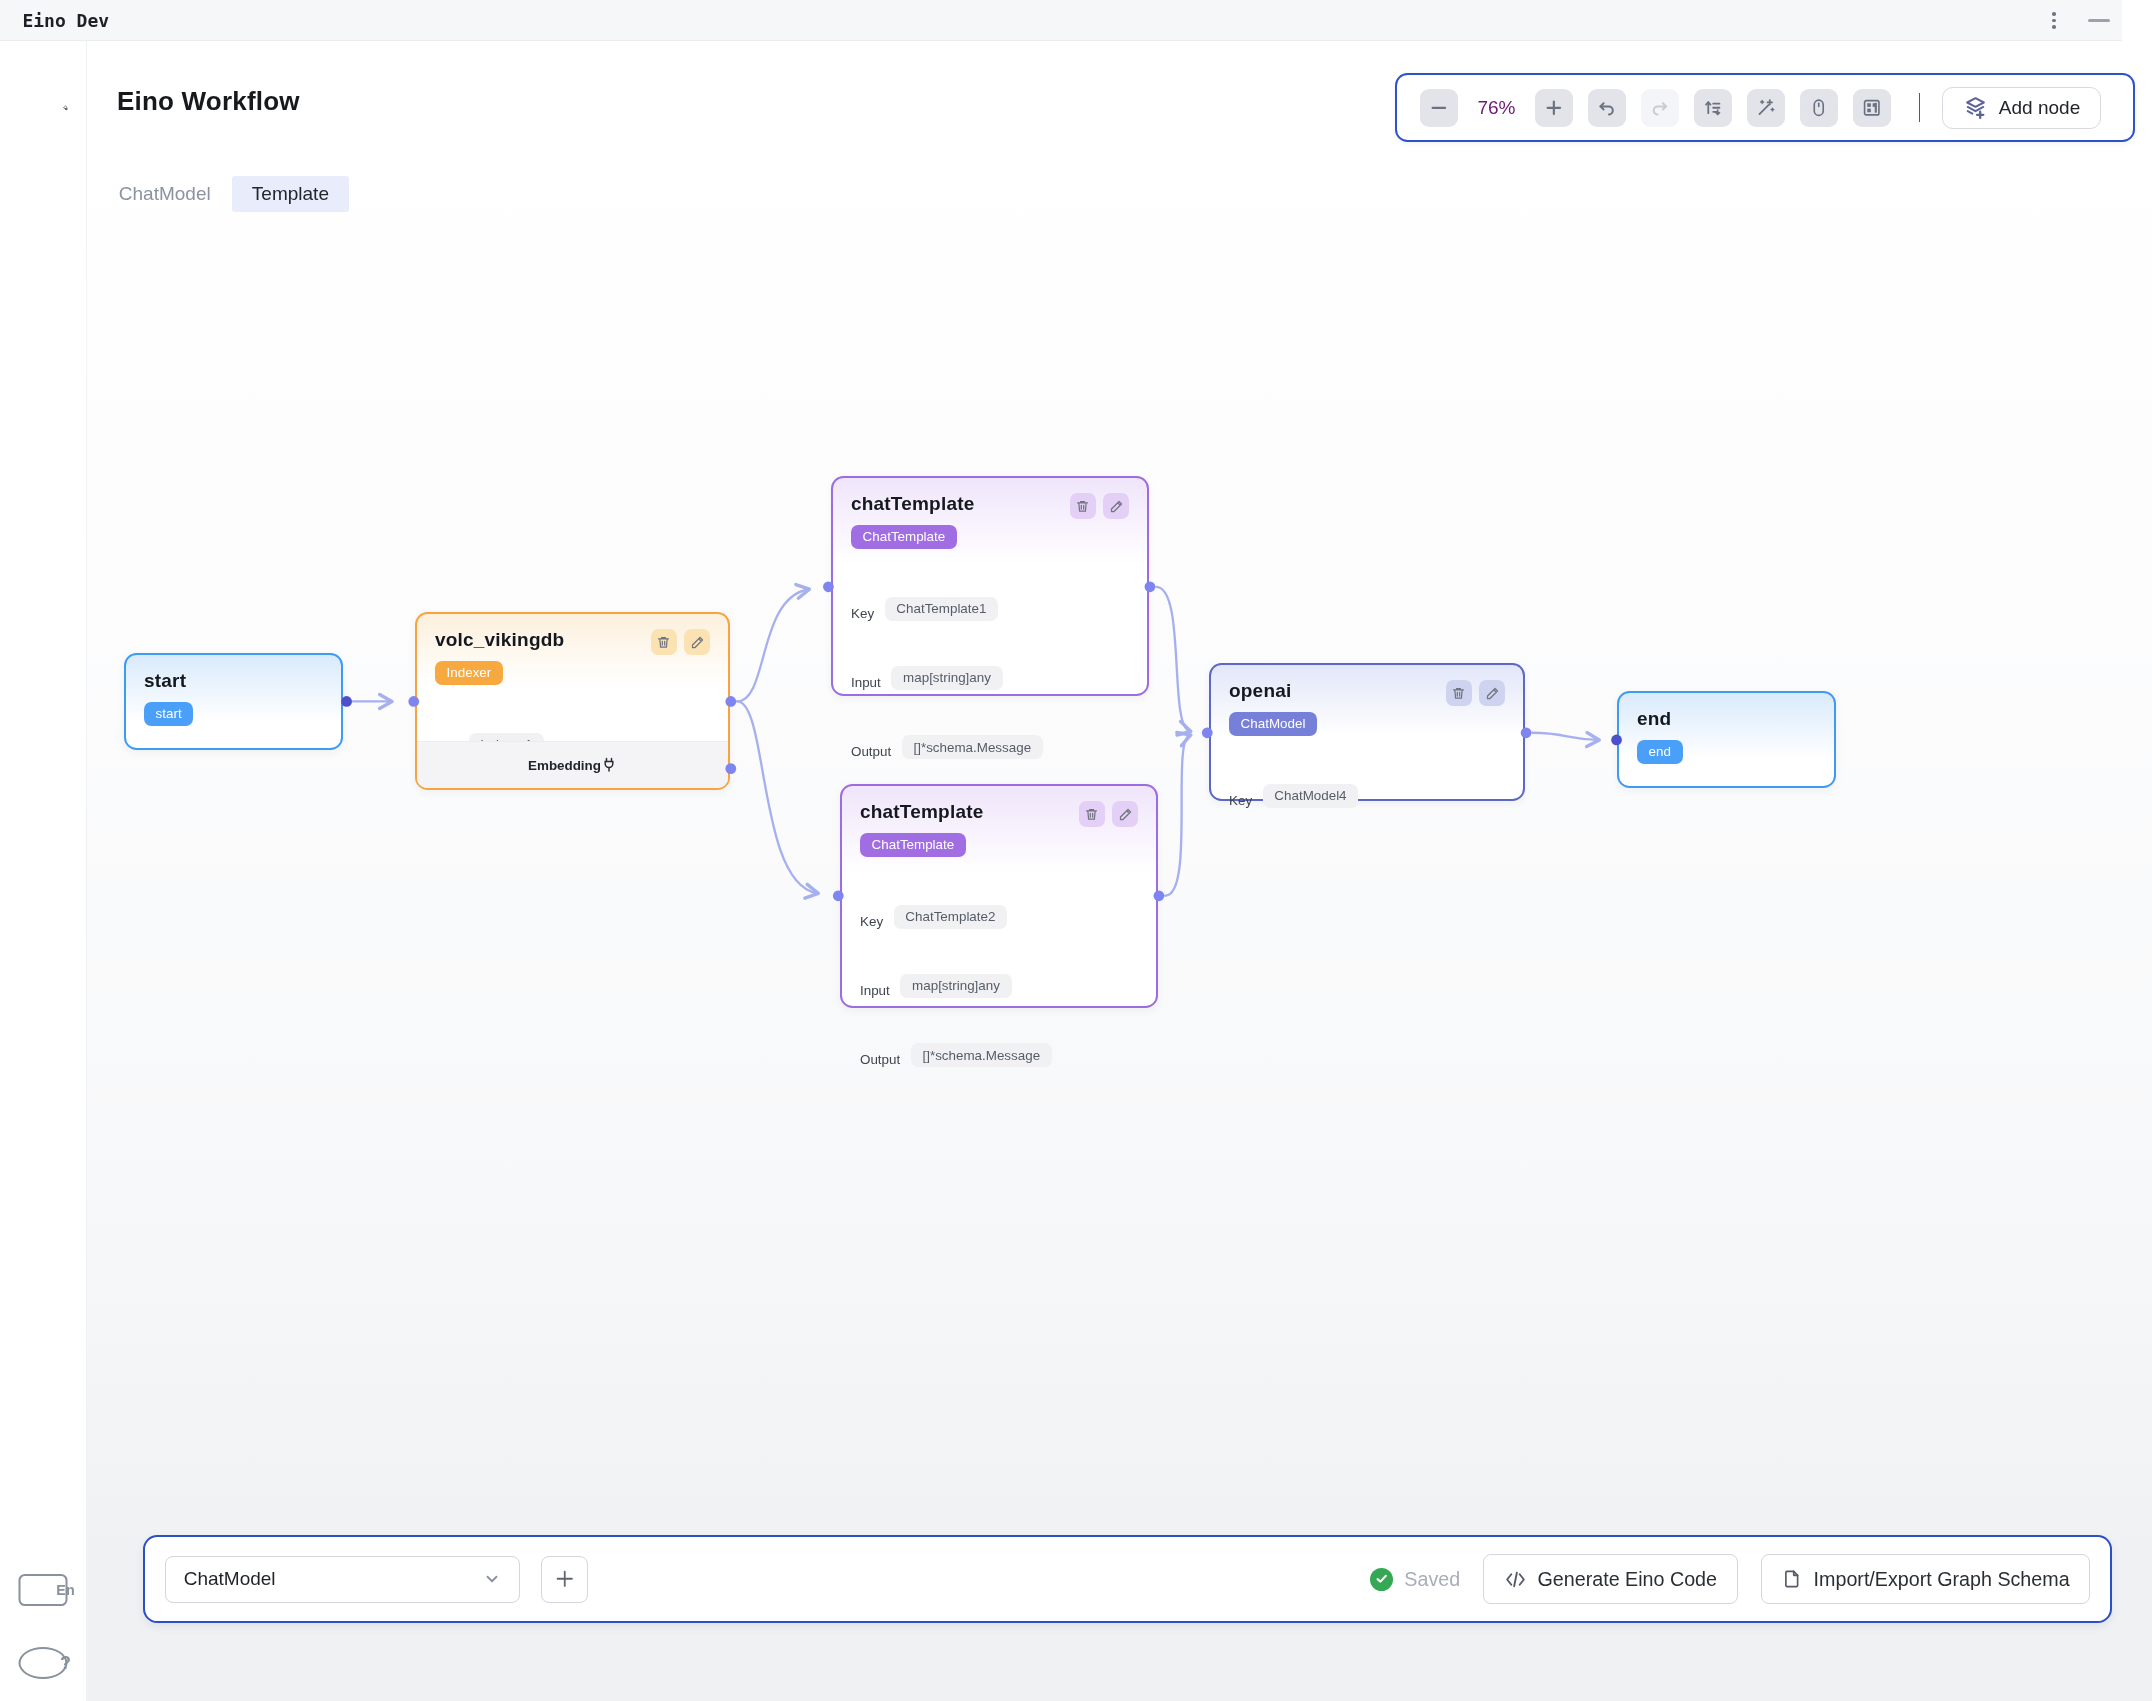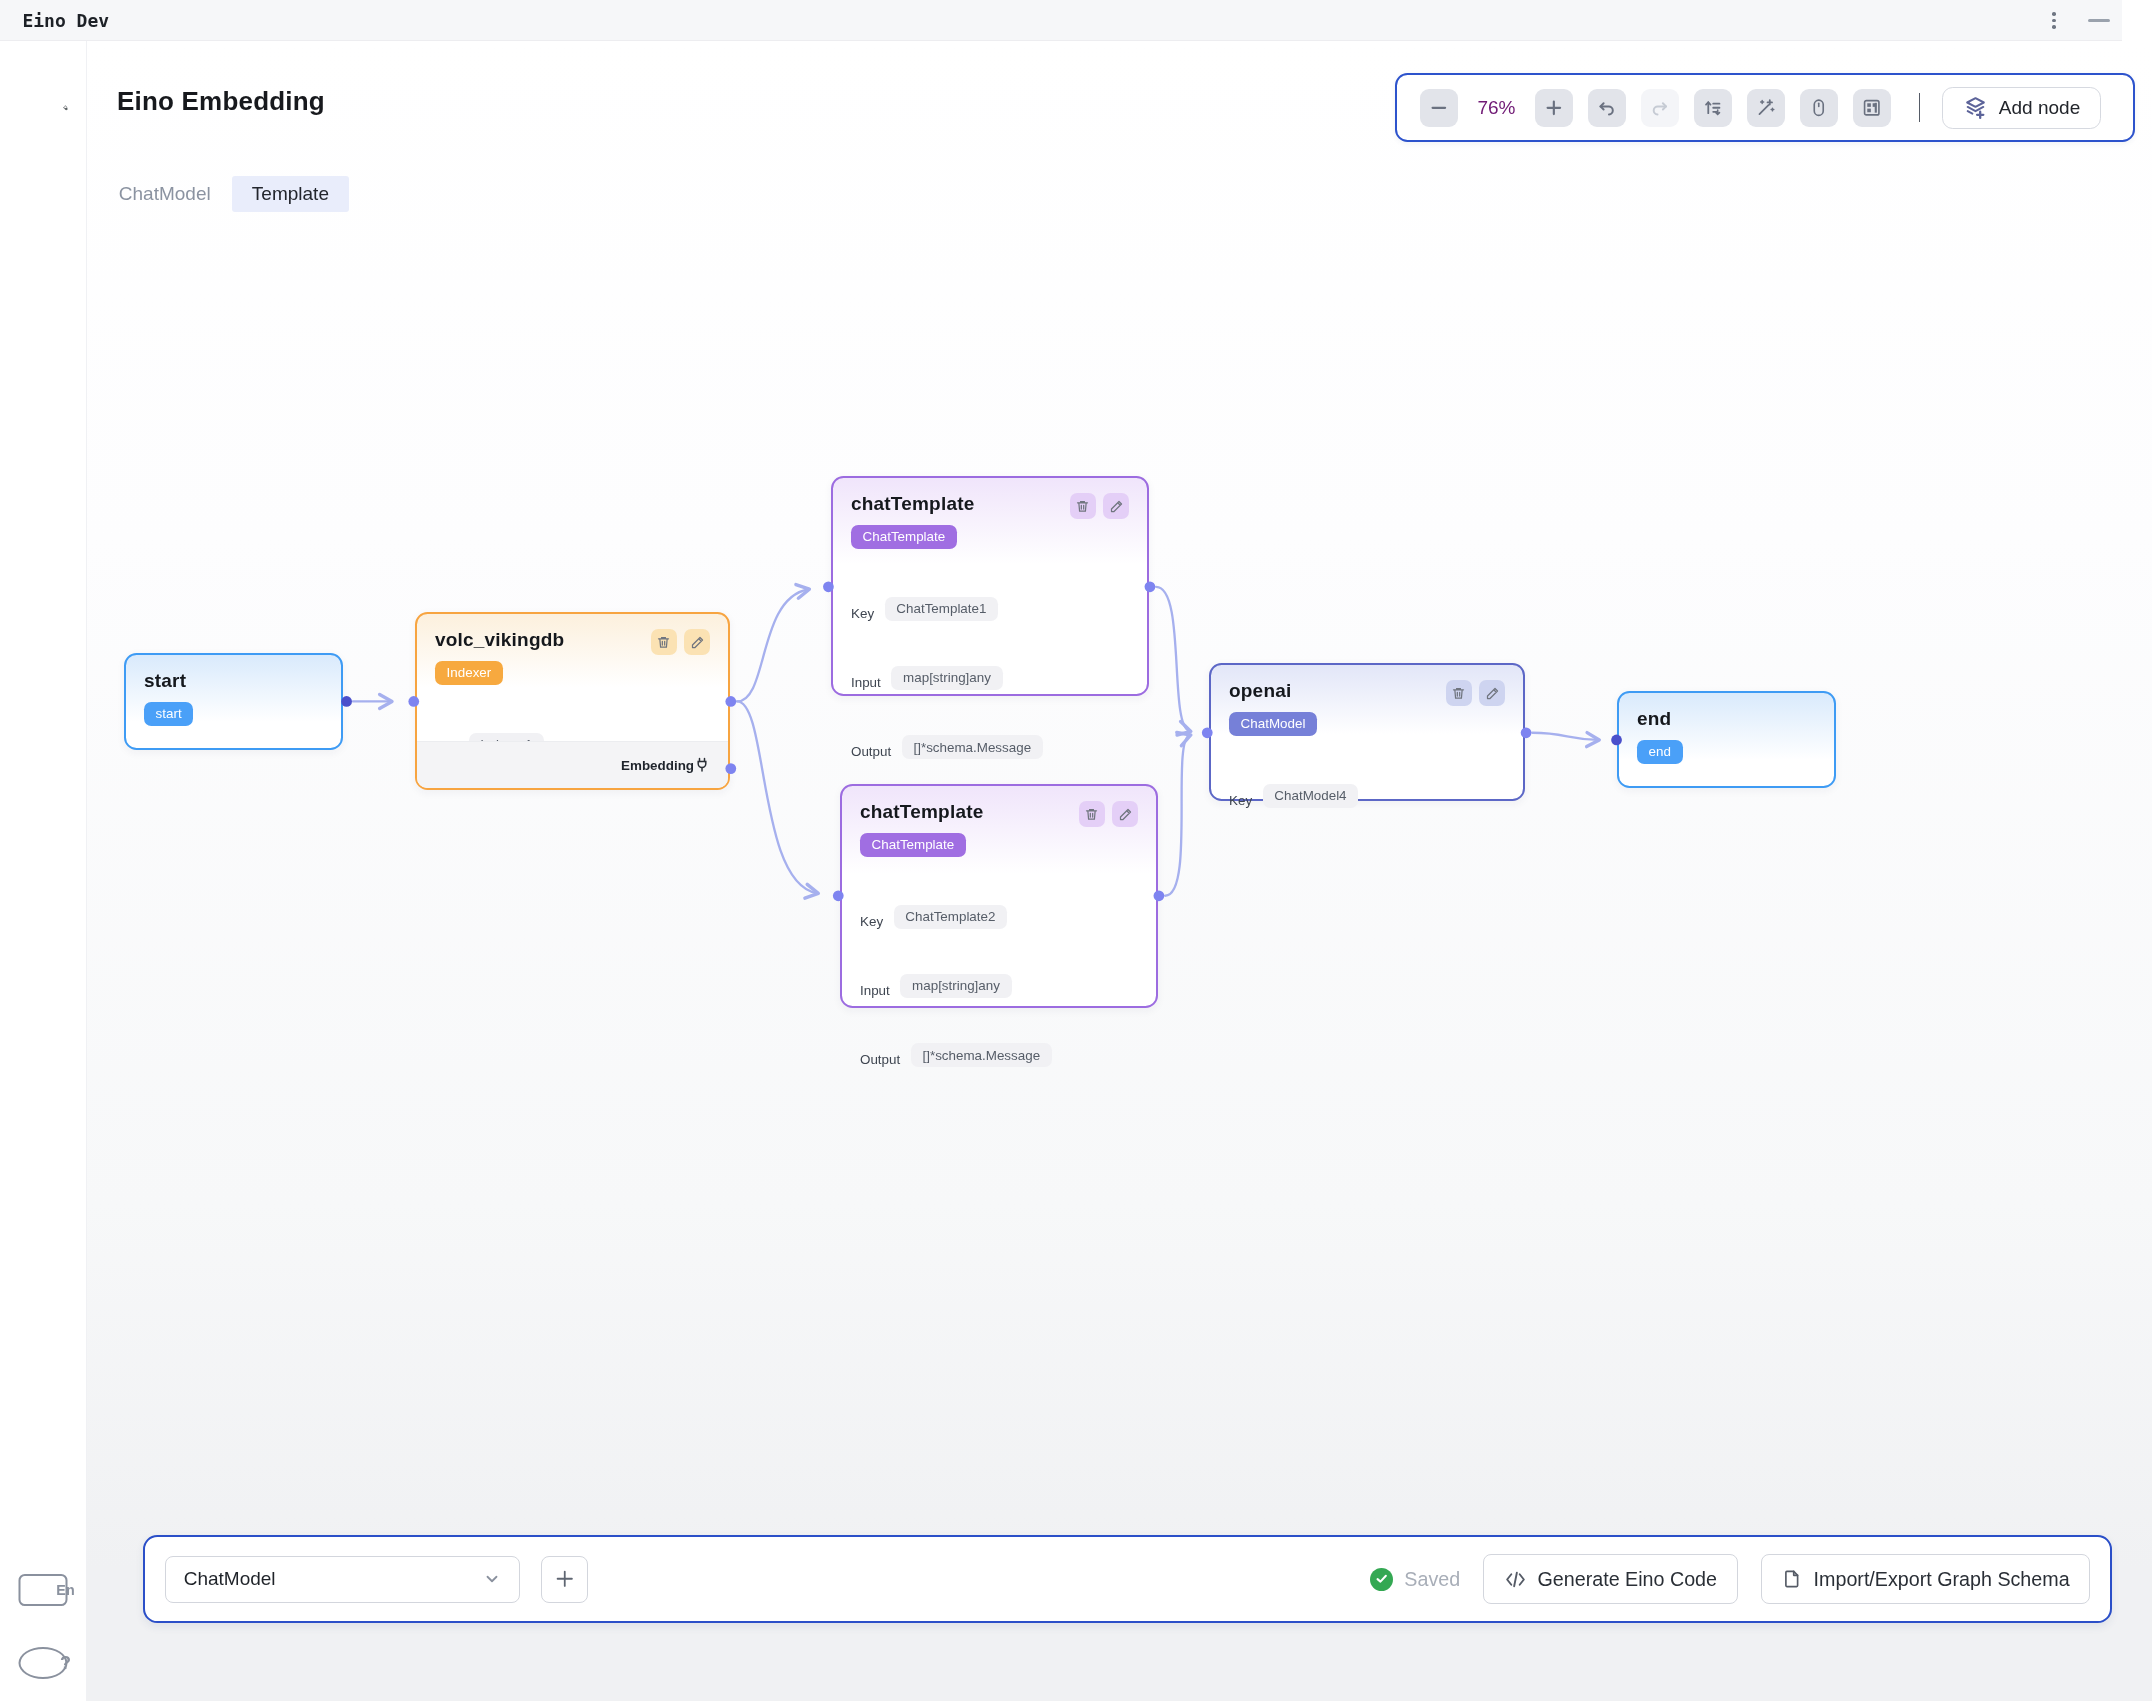--- a/index.html
+++ b/index.html
@@ -62,21 +62,21 @@
   .badge-blue   { background:#4aa0f8; }
   .badge-orange { background:#f7a93f; }
   .badge-purple { background:#a06ee2; }
   .badge-indigo { background:#7680d8; }
 
   .abtn-orange { background:#fbe2b3; color:#70757f; }
   .abtn-purple { background:#e4cff7; color:#70757f; }
   .abtn-indigo { background:#ced4f0; color:#70757f; }
 
   .section { position:absolute; left:0; right:0; bottom:0; height:47px; background:#f4f4f6; border-top:0.9px solid #ecedf0;
-             border-radius:0 0 9.9px 9.9px; display:flex; align-items:center; justify-content:flex-end; padding:0 18px; }
+             border-radius:0 0 9.9px 9.9px; display:flex; align-items:center; justify-content:center; padding:0 18px; }
   .section-label { font-size:13.4px; font-weight:700; color:#1f242c; }
   .section svg { color:#2a2f36; }
 
   
   .edges { position:absolute; left:0; top:0; width:2153px; height:1702px; z-index:6; pointer-events:none; }
 
   
   .bottombar { position:absolute; left:143px; top:1535px; width:1969px; height:88px; background:#fff; border:2.2px solid #2b4fc8;
                border-radius:14.3px; display:flex; align-items:center; padding:0 19.7px; z-index:18; box-shadow:0 3.6px 9px rgba(40,60,120,.08); }
   .selector { width:355px; height:47px; border:1.3px solid #d3d6dd; border-radius:8px; display:flex; align-items:center;
@@ -147,21 +147,21 @@
       </svg>
     </div>
     <div class="side-ic ic-lang">
       <span>En</span>
     </div>
     <div class="side-ic ic-help">
       <span>?</span>
     </div>
   </div>
 
-  <div class="page-title">Eino Embedding</div>
+  <div class="page-title">Eino Workflow</div>
   <div class="tabs">
     <div class="tab-plain">ChatModel</div>
     <div class="tab-pill">Template</div>
   </div>
 
   <div class="toolbar">
     <button class="tbtn">
       <svg width="19.7" height="19.7" viewBox="0 0 22 22" stroke="currentColor" stroke-width="2.4" stroke-linecap="round">
           <path d="M4 11h14"></path>
         </svg>

